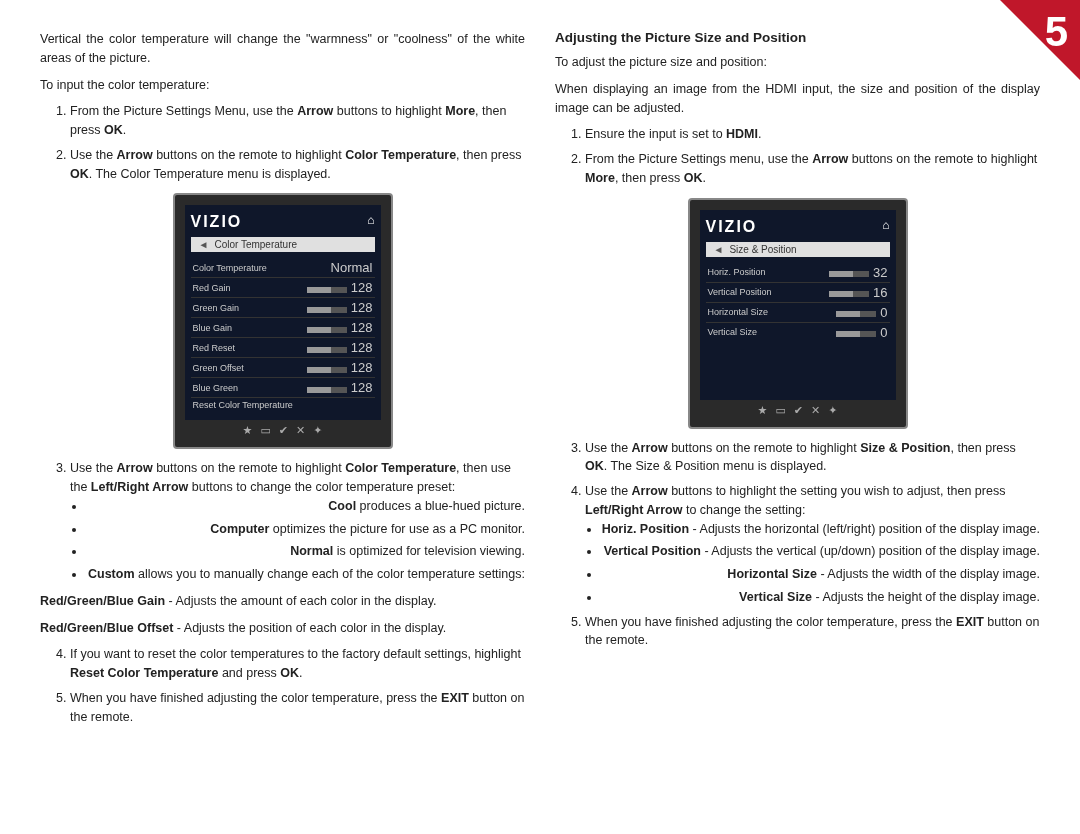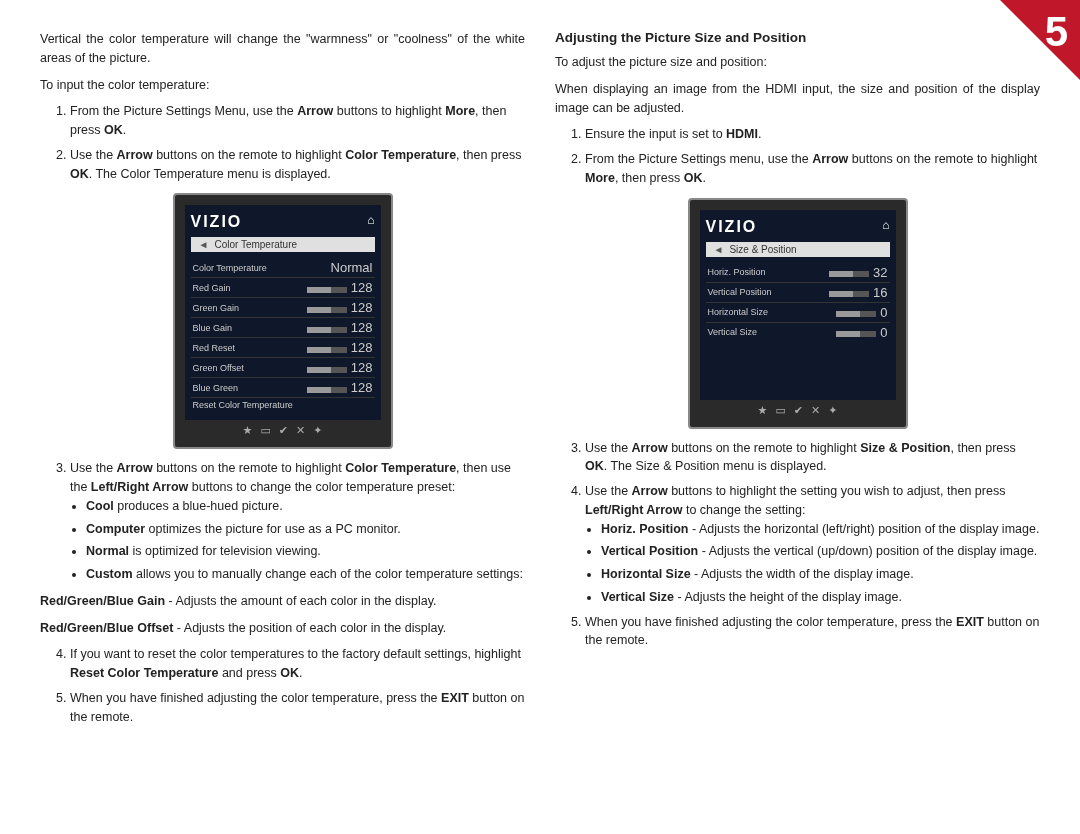--- a/index.html
+++ b/index.html
@@ -67,20 +67,21 @@
       margin-bottom: 8px;
     }
     ol li {
       font-size: 12.5px;
       line-height: 1.5;
       margin-bottom: 6px;
     }
     ul {
       margin-left: 16px;
       margin-bottom: 6px;
+      text-align: right;
     }
     ul li {
       font-size: 12.5px;
       line-height: 1.5;
       margin-bottom: 4px;
       list-style-type: disc;
     }
 
     .bold { font-weight: bold; }
 

